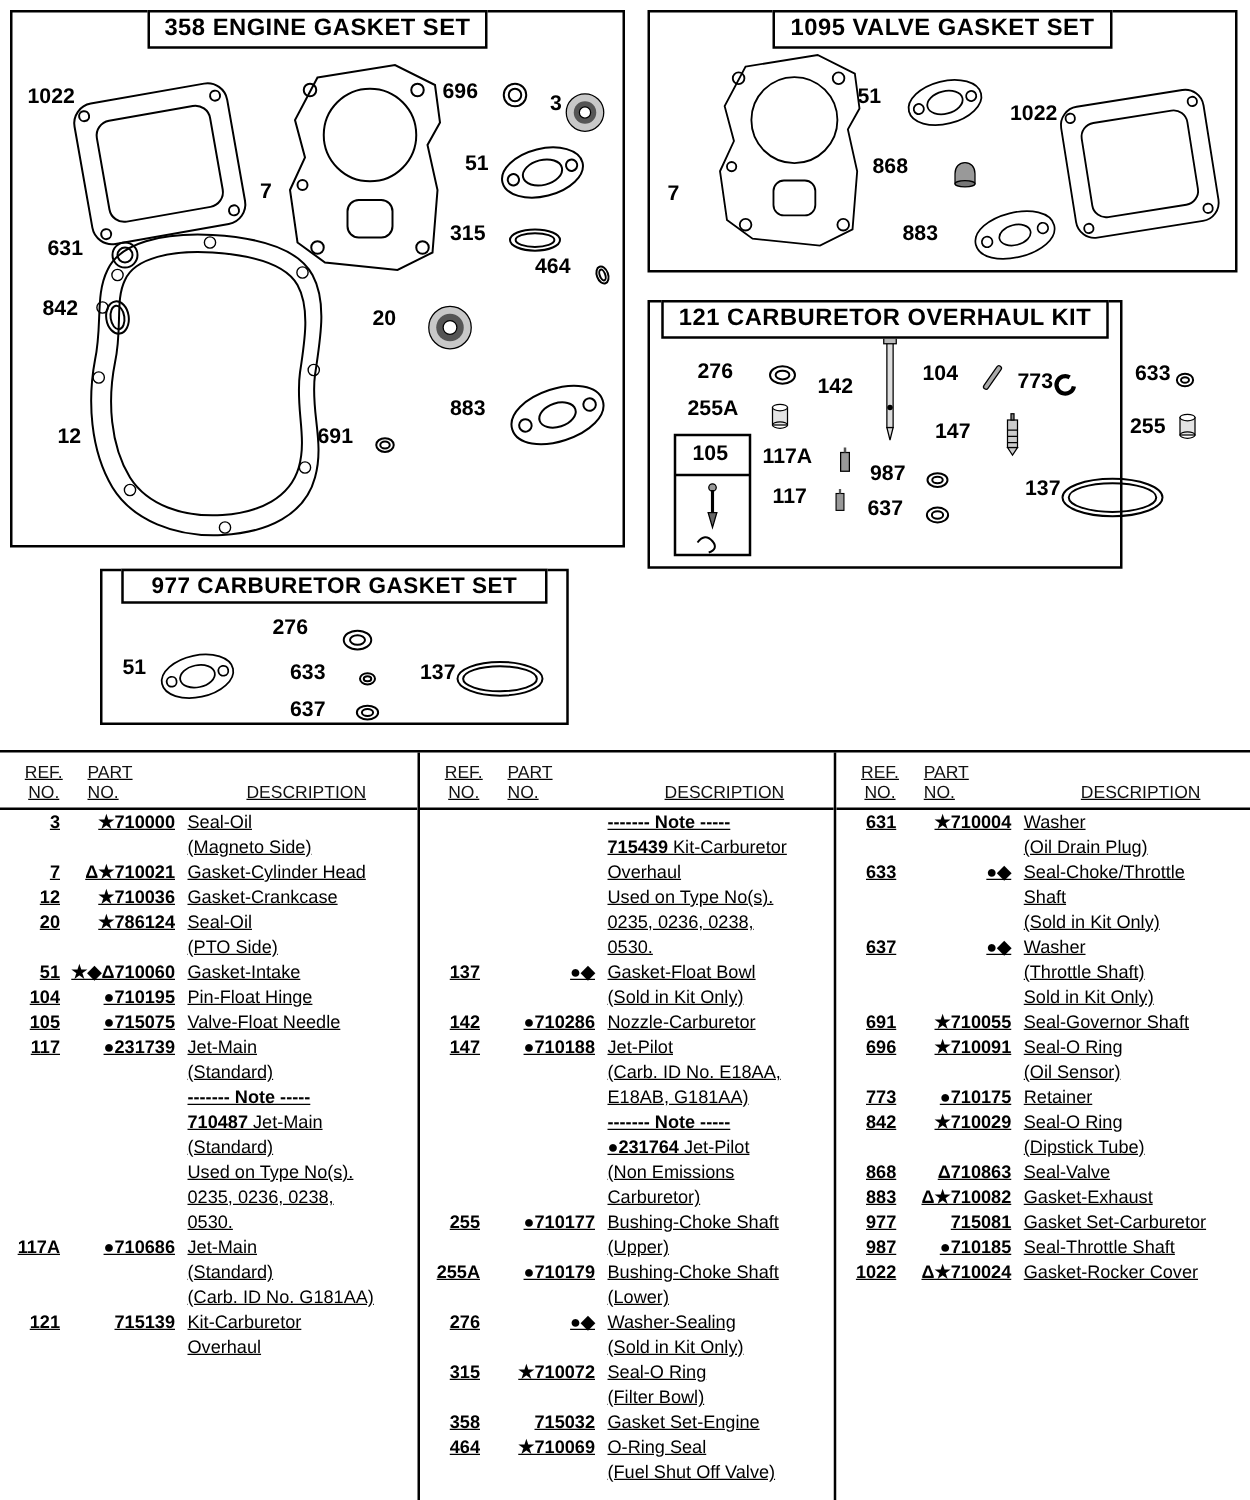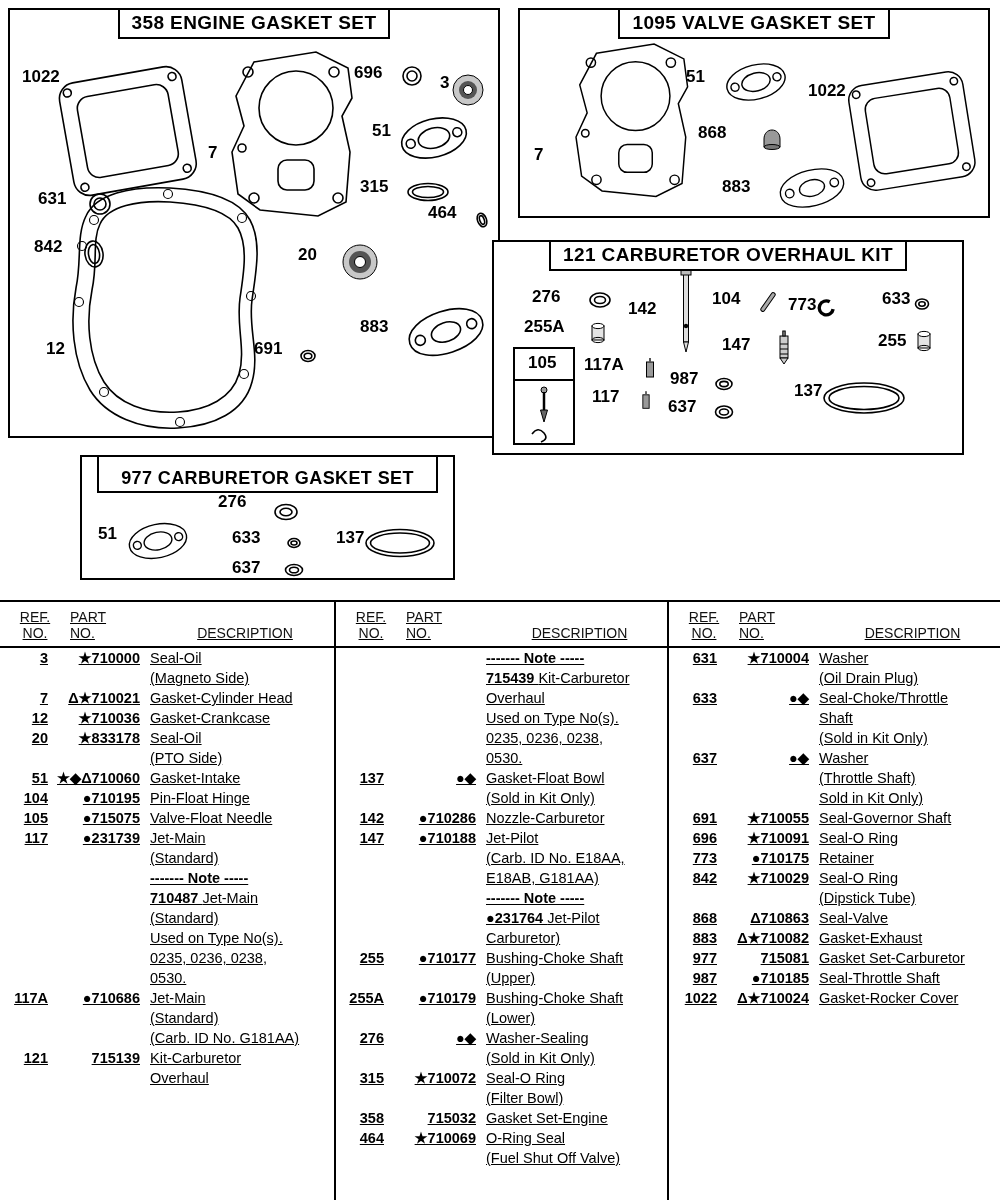--- a/index.html
+++ b/index.html
@@ -170,21 +170,21 @@
     </svg>
     <div class="labels">
         <span class="part-label" style="left: 166px; top: 58px;">51</span>
         <span class="part-label" style="left: 288px; top: 72px;">1022</span>
         <span class="part-label" style="left: 178px; top: 114px;">868</span>
         <span class="part-label" style="left: 14px; top: 136px;">7</span>
         <span class="part-label" style="left: 202px; top: 168px;">883</span>
       </div>
   </section>
 
-  <section class="panel" style="left:492px;top:240px;width:472px;height:215px">
+  <section class="panel" style="left:518px;top:240px;width:380px;height:215px">
     <div class="panel-title">121 CARBURETOR OVERHAUL KIT</div>
     <svg width="472" height="215" viewBox="0 0 472 215">
       <g transform="translate(106,58)">
           <ellipse class="ln" rx="10" ry="7"></ellipse>
           <ellipse class="ln" rx="5.5" ry="3.5"></ellipse>
         </g>
       <use href="#def-bushing" transform="translate(104,92)"></use>
       <g transform="translate(192,70)">
         <rect x="-2.5" y="-38" width="5" height="68" fill="#ddd" stroke="#000"></rect>
         <rect x="-5" y="-44" width="10" height="7" fill="#bbb" stroke="#000"></rect>
@@ -245,21 +245,21 @@
         <span class="part-label" style="left: 34px; top: 112px;">105</span>
         <span class="part-label" style="left: 90px; top: 114px;">117A</span>
         <span class="part-label" style="left: 176px; top: 128px;">987</span>
         <span class="part-label" style="left: 98px; top: 146px;">117</span>
         <span class="part-label" style="left: 174px; top: 156px;">637</span>
         <span class="part-label" style="left: 300px; top: 140px;">137</span>
       </div>
   </section>
 
   <section class="panel" style="left:80px;top:455px;width:375px;height:125px">
-    <div class="panel-title" style="font-size:18px;padding:11px 22px 2px;">977 CARBURETOR GASKET SET</div>
+    <div class="panel-title" style="font-size:18px;padding:1px 22px 2px;">977 CARBURETOR GASKET SET</div>
     <svg width="375" height="125" viewBox="0 0 375 125">
       <g transform="translate(204,55)">
           <ellipse class="ln" rx="11" ry="7.5"></ellipse>
           <ellipse class="ln" rx="6" ry="3.8"></ellipse>
         </g>
       <use href="#def-oval51" transform="translate(76,84) rotate(-12) scale(0.88)"></use>
       <g transform="translate(212,86)">
           <ellipse class="ln" rx="6" ry="4.5"></ellipse>
           <ellipse class="ln" rx="3" ry="2"></ellipse>
         </g>
@@ -311,21 +311,21 @@
           <span class="tpart">Δ★710021</span>
           <span class="tdesc"><span>Gasket-Cylinder Head</span></span>
         </div>
         <div class="trow">
           <span class="tref">12</span>
           <span class="tpart">★710036</span>
           <span class="tdesc"><span>Gasket-Crankcase</span></span>
         </div>
         <div class="trow">
           <span class="tref">20</span>
-          <span class="tpart">★833178</span>
+          <span class="tpart">★786124</span>
           <span class="tdesc"><span>Seal-Oil</span></span>
         </div>
         <div class="trow">
           <span class="tref"></span>
           <span class="tpart"></span>
           <span class="tdesc"><span>(PTO Side)</span></span>
         </div>
         <div class="trow">
           <span class="tref">51</span>
           <span class="tpart">★◆Δ710060</span>
@@ -487,20 +487,25 @@
           <span class="tdesc"><span class="boldline">------- Note -----</span></span>
         </div>
         <div class="trow">
           <span class="tref"></span>
           <span class="tpart"></span>
           <span class="tdesc"><b>●231764 </b><span>Jet-Pilot</span></span>
         </div>
         <div class="trow">
           <span class="tref"></span>
           <span class="tpart"></span>
+          <span class="tdesc"><span>(Non Emissions</span></span>
+        </div>
+        <div class="trow">
+          <span class="tref"></span>
+          <span class="tpart"></span>
           <span class="tdesc"><span>Carburetor)</span></span>
         </div>
         <div class="trow">
           <span class="tref">255</span>
           <span class="tpart">●710177</span>
           <span class="tdesc"><span>Bushing-Choke Shaft</span></span>
         </div>
         <div class="trow">
           <span class="tref"></span>
           <span class="tpart"></span>
@@ -610,20 +615,25 @@
           <span class="tref">691</span>
           <span class="tpart">★710055</span>
           <span class="tdesc"><span>Seal-Governor Shaft</span></span>
         </div>
         <div class="trow">
           <span class="tref">696</span>
           <span class="tpart">★710091</span>
           <span class="tdesc"><span>Seal-O Ring</span></span>
         </div>
         <div class="trow">
+          <span class="tref"></span>
+          <span class="tpart"></span>
+          <span class="tdesc"><span>(Oil Sensor)</span></span>
+        </div>
+        <div class="trow">
           <span class="tref">773</span>
           <span class="tpart">●710175</span>
           <span class="tdesc"><span>Retainer</span></span>
         </div>
         <div class="trow">
           <span class="tref">842</span>
           <span class="tpart">★710029</span>
           <span class="tdesc"><span>Seal-O Ring</span></span>
         </div>
         <div class="trow">

